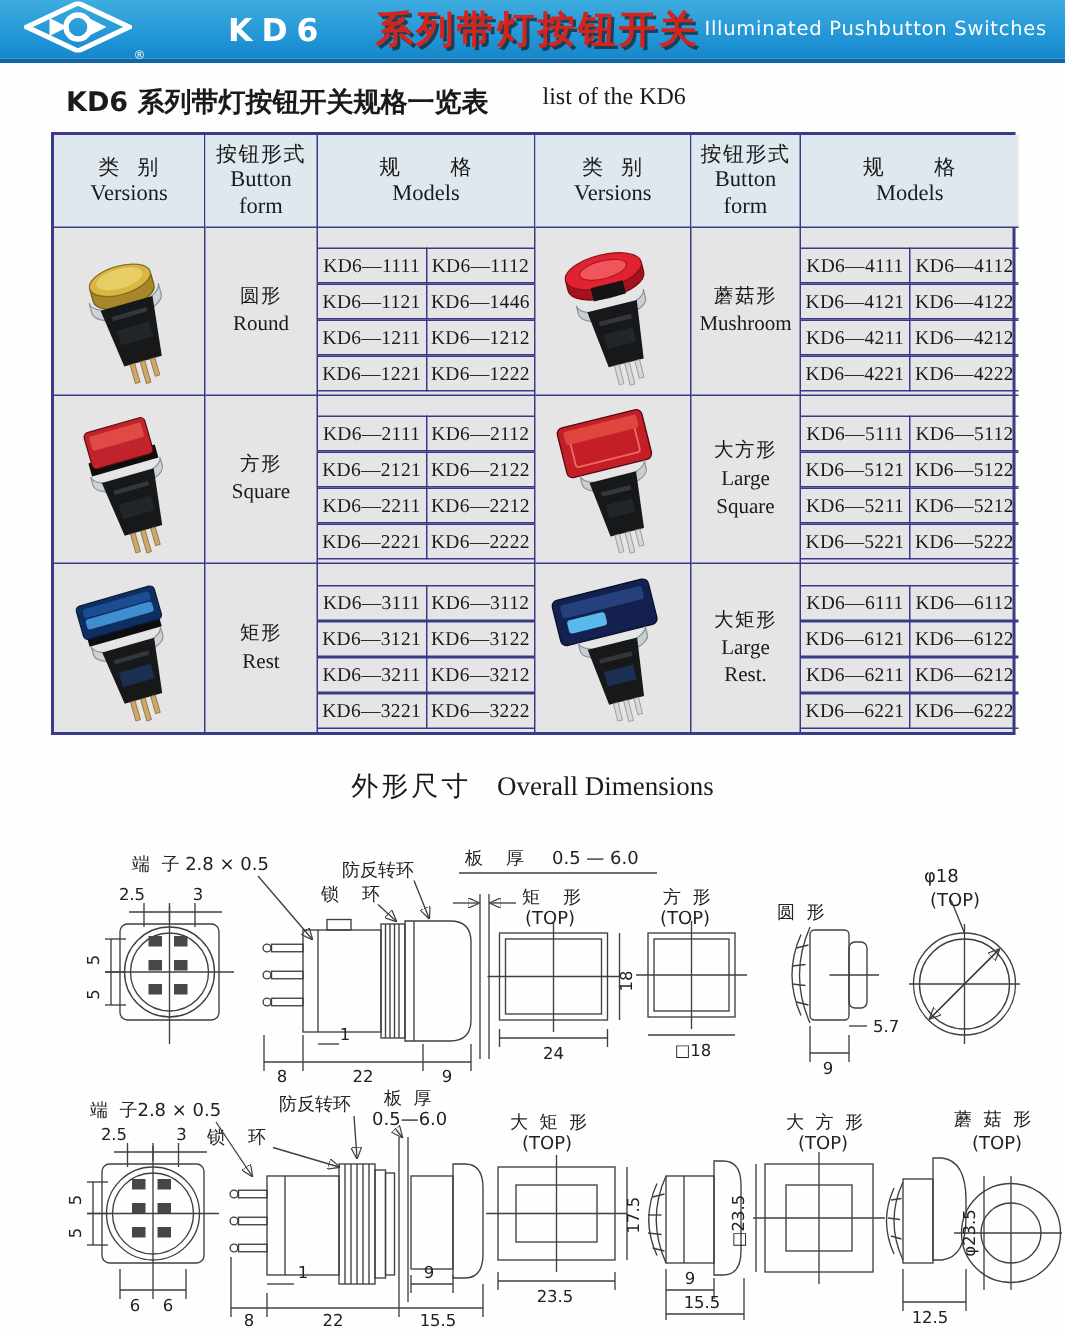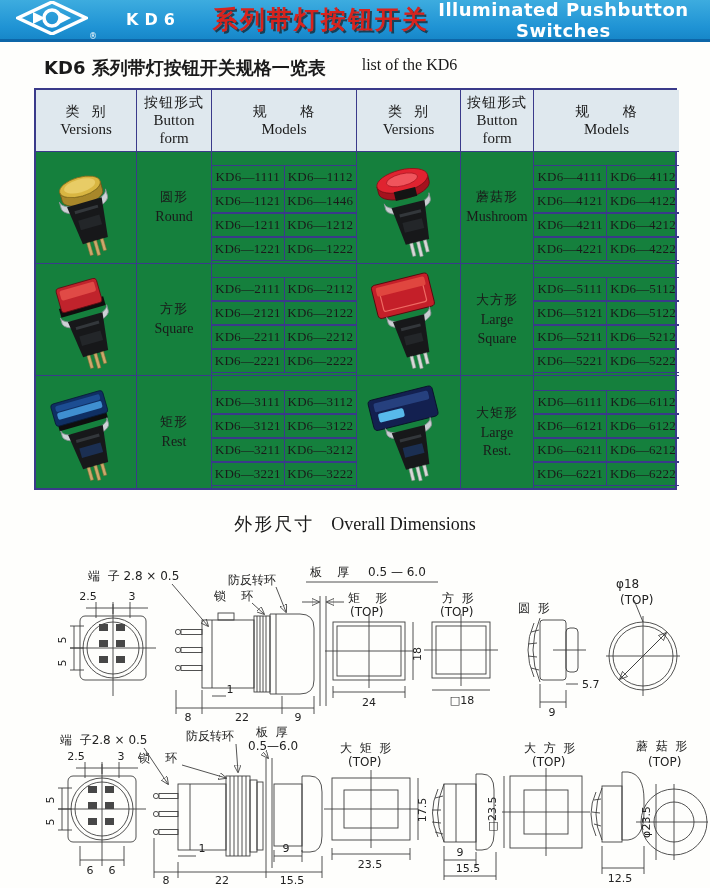--- a/index.html
+++ b/index.html
@@ -6,32 +6,32 @@
   *{box-sizing:border-box;}
   #page{position:relative;width:710px;height:888px;background:#fefefc;overflow:hidden;
         font-family:"DejaVu Sans","Liberation Sans",sans-serif;color:#1a1a1a;}
 
   
   .banner{position:absolute;left:0;top:0;width:710px;height:42px;
           background:linear-gradient(180deg,#3dacdf 0%,#1f93d4 70%,#1787c9 100%);
           border-bottom:3px solid #0d66a8;display:flex;align-items:center;}
   .logo{margin-left:16px;position:relative;flex:none;}
   .logo .reg{position:absolute;right:-9px;bottom:-2px;color:#fff;font-size:8px;}
-  .kd6{color:#fff;font-size:16px;font-weight:bold;letter-spacing:6px;margin-left:38px;}
+  .kd6{color:#fff;font-size:21px;font-weight:bold;letter-spacing:6px;margin-left:64px;}
   .cnred{margin-left:32px;font-size:25px;font-weight:bold;
          color:#d8231d;letter-spacing:2px;text-shadow:2px 2px 0 rgba(20,20,20,.65);white-space:pre;}
-  .enwhite{margin-left:auto;margin-right:12px;color:#fff;font-size:18px;font-weight:bold;letter-spacing:.5px;text-align:center;}
+  .enwhite{margin-left:auto;margin-right:12px;color:#fff;font-size:13px;font-weight:normal;letter-spacing:.5px;text-align:center;}
 
   
   .ptitle{position:absolute;left:44px;top:56px;display:flex;align-items:flex-start;gap:36px;}
   .ptitle .cn{font-size:18px;font-weight:bold;white-space:pre;}
   .ptitle .en{font-size:16px;font-family:"Liberation Serif","DejaVu Serif",serif;}
 
   
-  .spectable{position:absolute;left:34px;top:88px;width:643px;border:2px solid #3a3a8a;background:#15803d;}
+  .spectable{position:absolute;left:34px;top:88px;width:643px;border:2px solid #3a3a8a;background:#e5e5e5;}
   .trow{display:flex;}
   .thead{height:62px;}
   .tgroup{height:112px;}
   .cell{border-right:1px solid #3a3a8a;border-bottom:1px solid #3a3a8a;
         display:flex;flex-direction:column;align-items:center;justify-content:center;flex:none;}
   .trow .cell:last-child{border-right:0;}
   .trow:last-child .cell{border-bottom:0;}
   .thead .cell{background:#dfe8ee;}
   .w1{width:101px}.w2{width:75px}.w3{width:145px}.w4{width:104px}.w5{width:73px}
   .hcn{font-size:14px;white-space:pre;letter-spacing:1px;}

